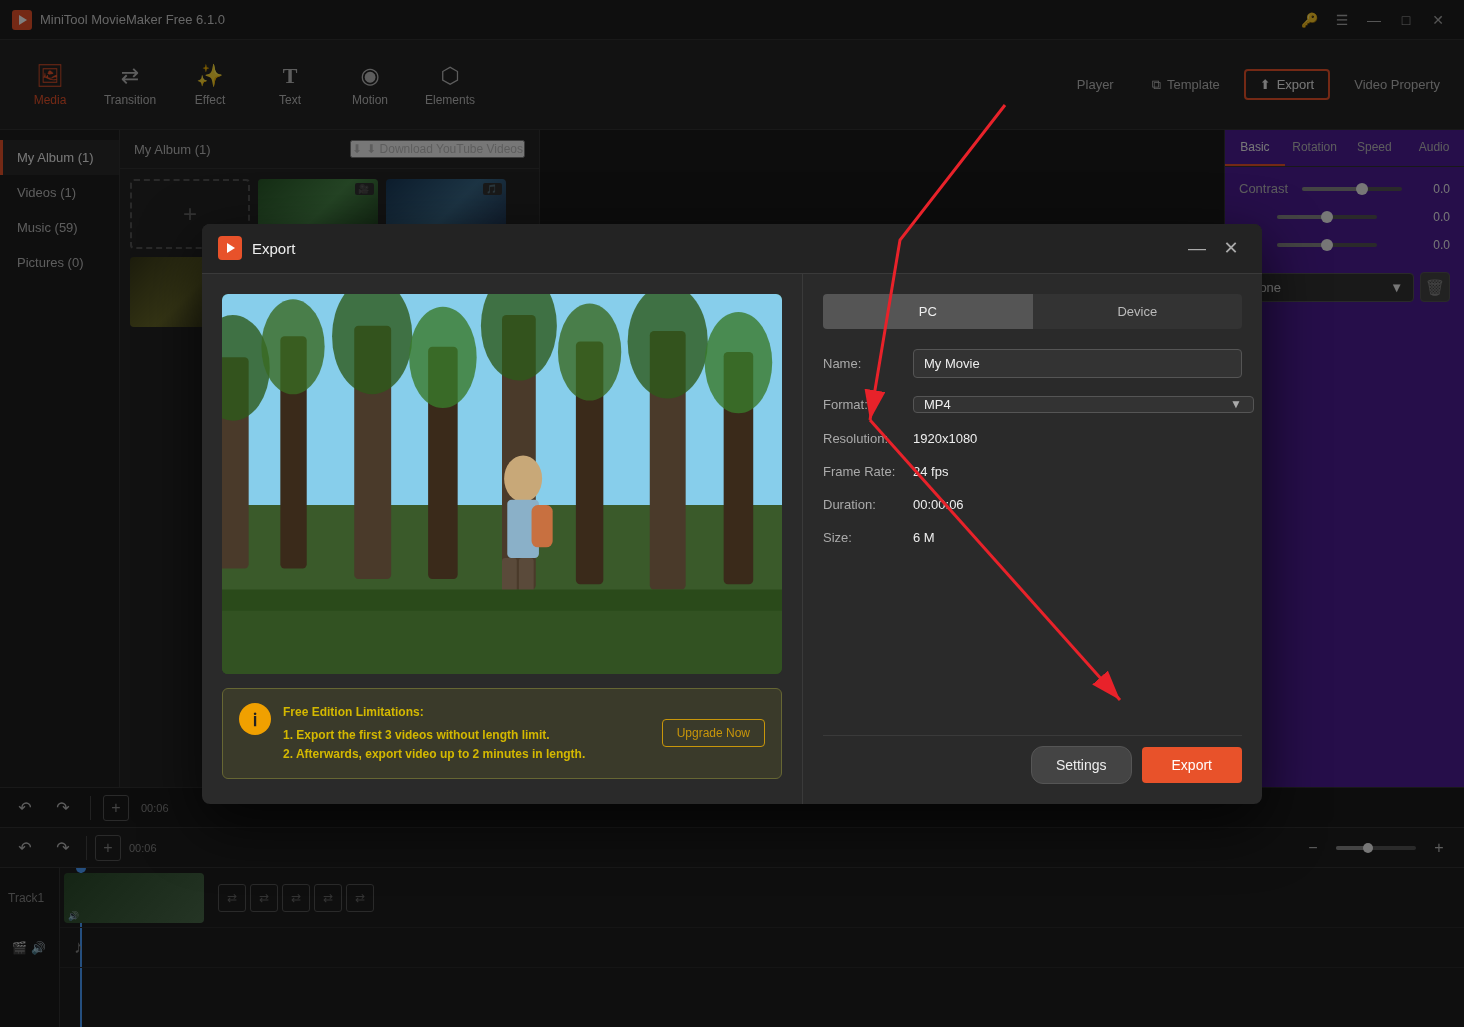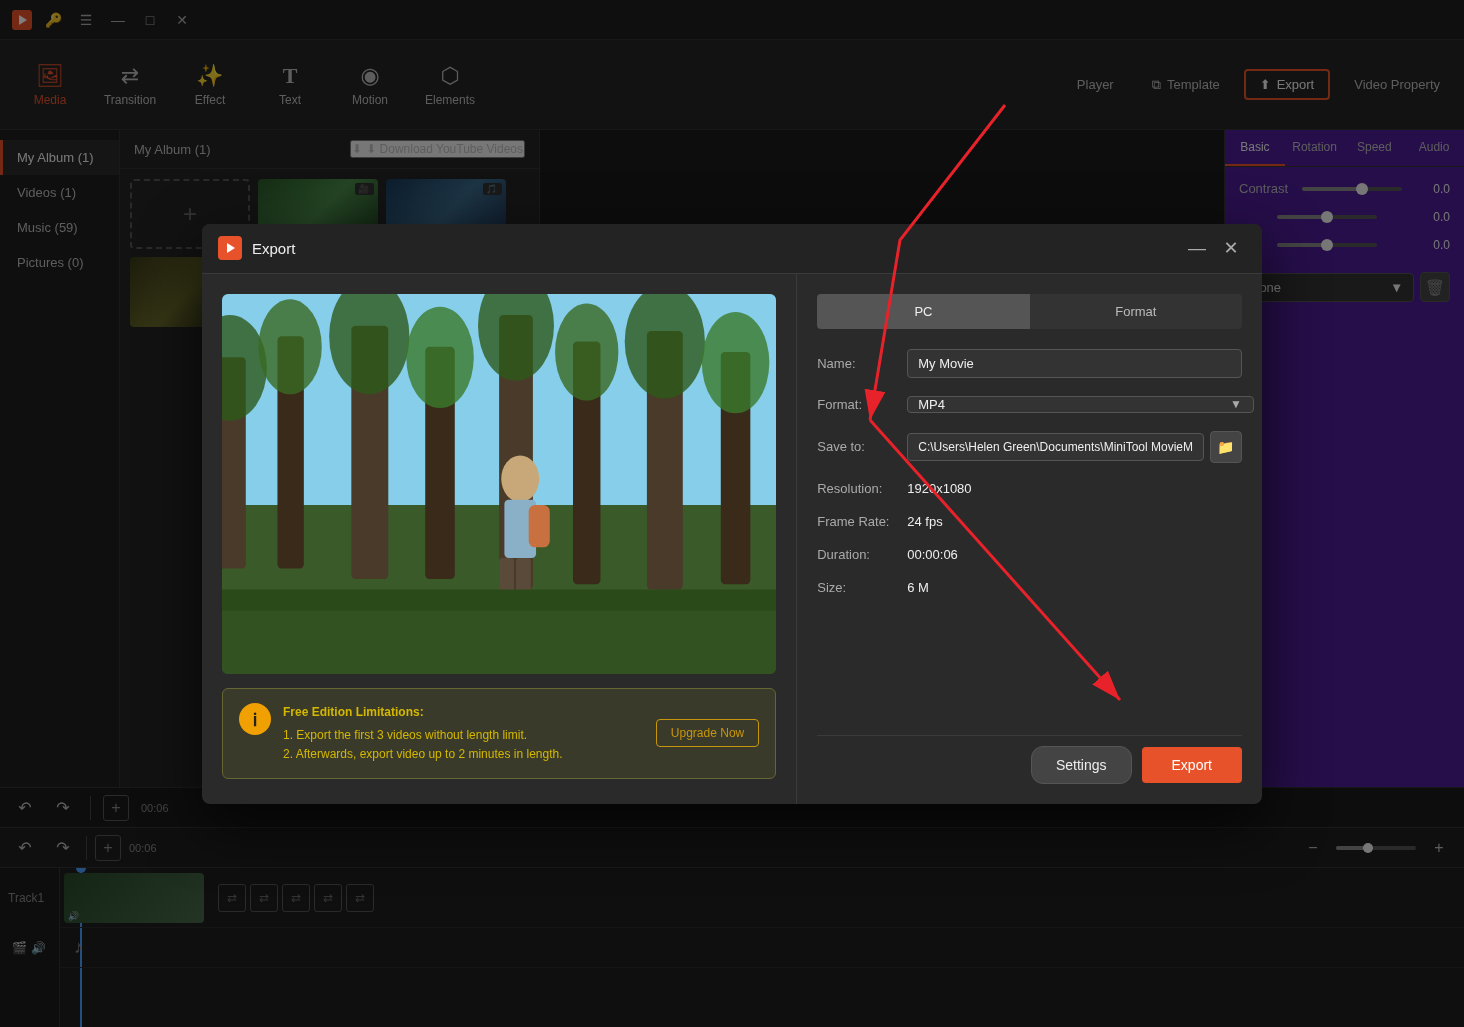--- a/index.html
+++ b/index.html
@@ -389,21 +389,21 @@
       background: #f0a000;
       border-radius: 50%;
       display: flex;
       align-items: center;
       justify-content: center;
       color: #222;
       font-size: 18px;
       font-weight: bold;
       flex-shrink: 0;
     }
-    .warning-text { color: #d4b800; font-size: 12px; line-height: 1.6; flex: 1; }
+    .warning-text { color: #d4b800; font-size: 12px; line-height: 1.6; flex: 1; font-weight: bold; }
     .warning-text strong { display: block; margin-bottom: 4px; }
     .warning-upgrade-btn {
       background: none;
       border: 1px solid #c8960a;
       color: #c8960a;
       padding: 6px 14px;
       border-radius: 4px;
       cursor: pointer;
       font-size: 12px;
       white-space: nowrap;
@@ -597,20 +597,21 @@
 </head>
 <body>
 
 <div class="title-bar">
   <div class="title-bar-logo">
     <svg width="20" height="20" viewBox="0 0 20 20">
       <rect width="20" height="20" rx="3" fill="#e8522a"></rect>
       <polygon points="7,5 15,10 7,15" fill="white"></polygon>
     </svg>
   </div>
+  <span class="title-bar-text">MiniTool MovieMaker Free 6.1.0</span>
   <div class="title-bar-controls">
     <button class="title-bar-btn" title="Key">🔑</button>
     <button class="title-bar-btn" title="Menu">☰</button>
     <button class="title-bar-btn">—</button>
     <button class="title-bar-btn">□</button>
     <button class="title-bar-btn close">✕</button>
   </div>
 </div>
 
 <div class="toolbar">
@@ -896,21 +897,21 @@
         </div>
       </div>
 
       <div class="dialog-settings">
 
         <div class="tab-row">
           <button class="tab-btn active">
             <span>PC</span>
           </button>
           <button class="tab-btn">
-            <span>Format</span>
+            <span>Device</span>
           </button>
         </div>
 
         <div class="setting-row">
           <span class="setting-label">Name:</span>
           <input class="setting-input" type="text" value="My Movie" style="">
         </div>
 
         <div class="setting-row">
           <span class="setting-label">Format:</span>
@@ -918,29 +919,20 @@
             <select class="setting-select">
               <option>MP4</option>
               <option>AVI</option>
               <option>MOV</option>
               <option>MKV</option>
             </select>
             <span class="select-chevron">▼</span>
           </div>
         </div>
 
-        <div class="setting-row">
-          <span class="setting-label">Save to:</span>
-          <div class="path-row">
-            <div class="path-input">
-              <span>C:\Users\Helen Green\Documents\MiniTool MovieM</span>
-            </div>
-            <button class="folder-btn">📁</button>
-          </div>
-        </div>
 
         <div class="setting-row">
           <span class="setting-label">Resolution:</span>
           <span class="setting-value">1920x1080</span>
         </div>
 
         <div class="setting-row">
           <span class="setting-label">Frame Rate:</span>
           <span class="setting-value">24 fps</span>
         </div>

